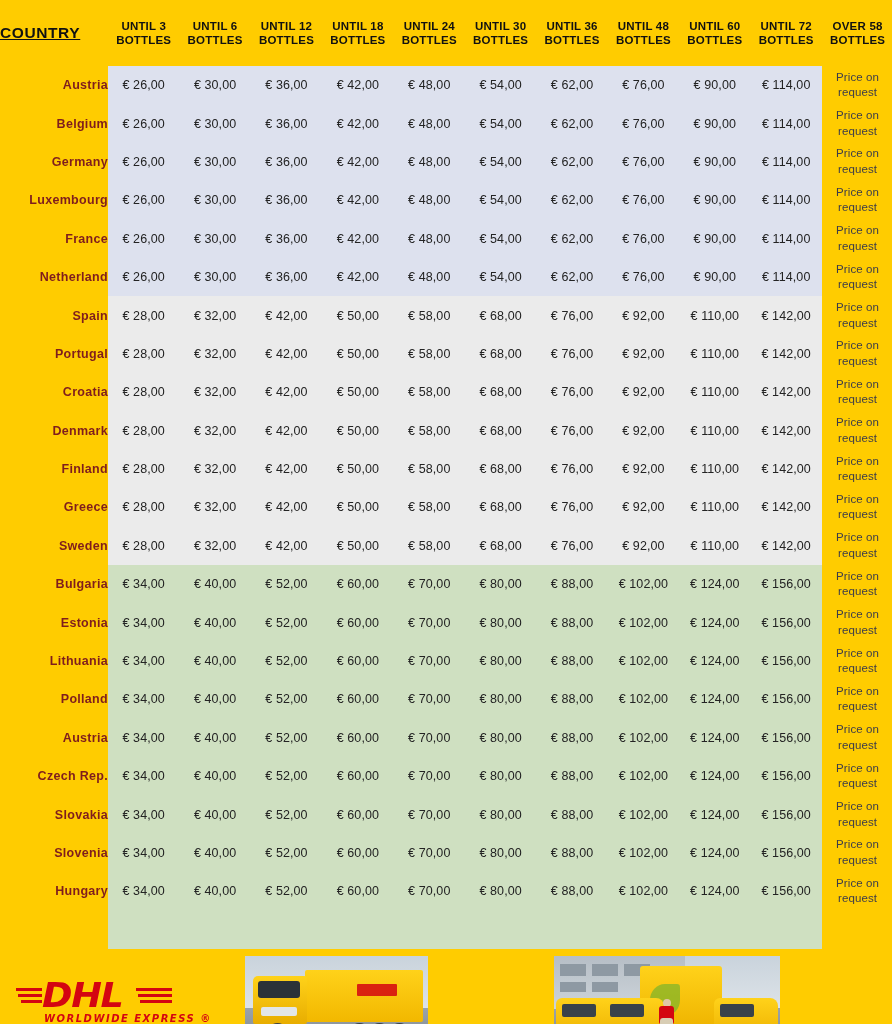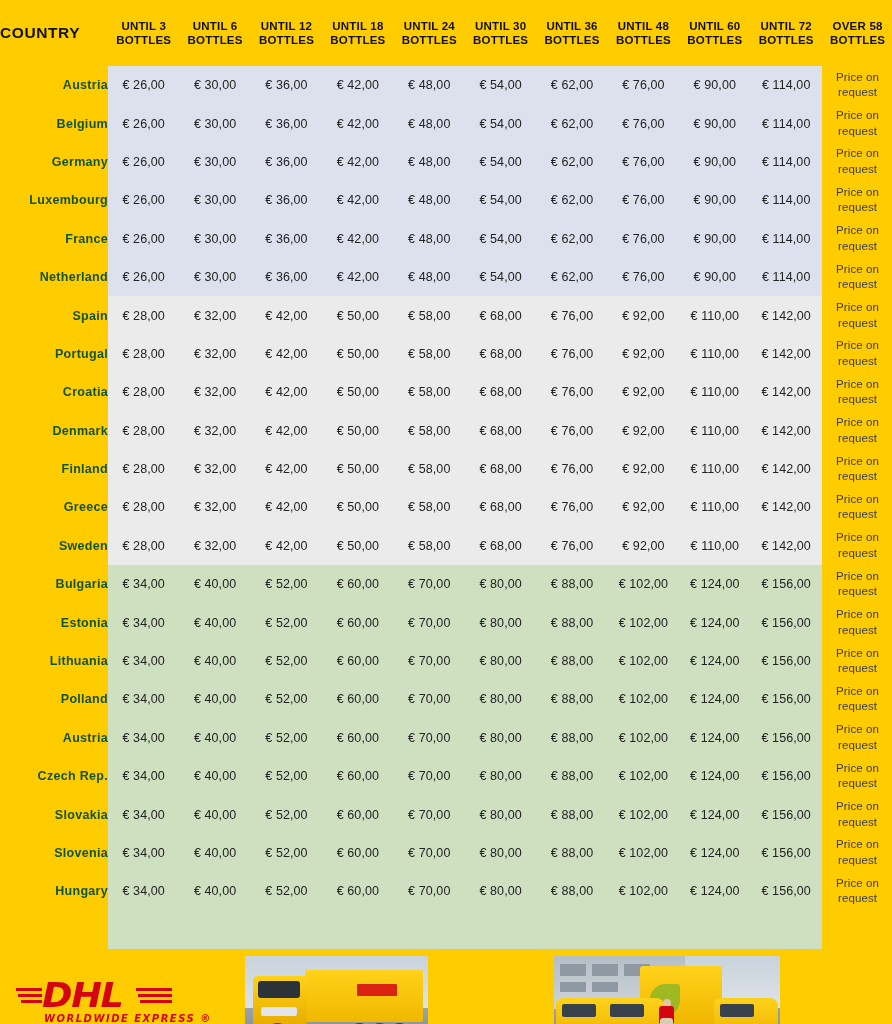--- a/index.html
+++ b/index.html
@@ -57,36 +57,37 @@
     color: #111111;
     font-weight: bold;
     letter-spacing: 0.2px;
     line-height: 1.25;
   }
   th.h-country {
     font-size: 15.5px;
     text-align: left;
     padding-left: 18px;
     letter-spacing: 0.6px;
+    text-decoration: underline;
   }
   th.h-qty {
     font-size: 11.5px;
     text-align: center;
   }
   th.h-qty .l1, th.h-qty .l2 { display: block; white-space: nowrap; }
 
   
   tbody tr { height: 38.4px; }
 
   td.country {
     text-align: right;
     padding-right: 18px;
     font-size: 12.5px;
     font-weight: bold;
-    color: #14532d;
+    color: #7f1d1d;
     white-space: nowrap;
     letter-spacing: 0.3px;
   }
 
   td.price {
     text-align: center;
     font-size: 12.5px;
     color: #232323;
     white-space: nowrap;
     letter-spacing: 0.1px;

